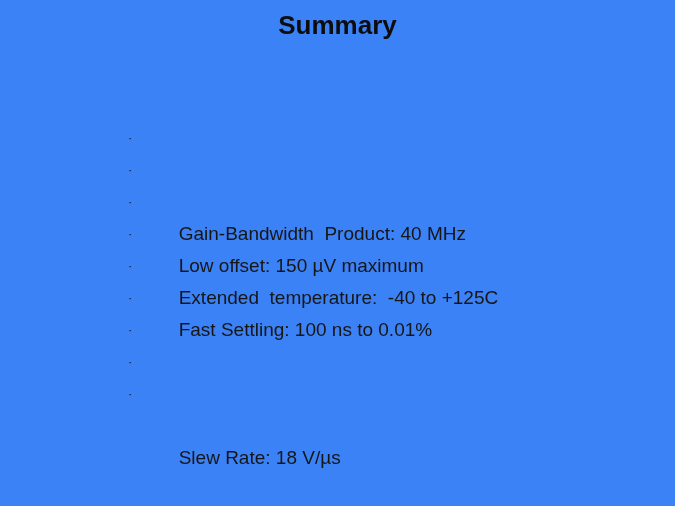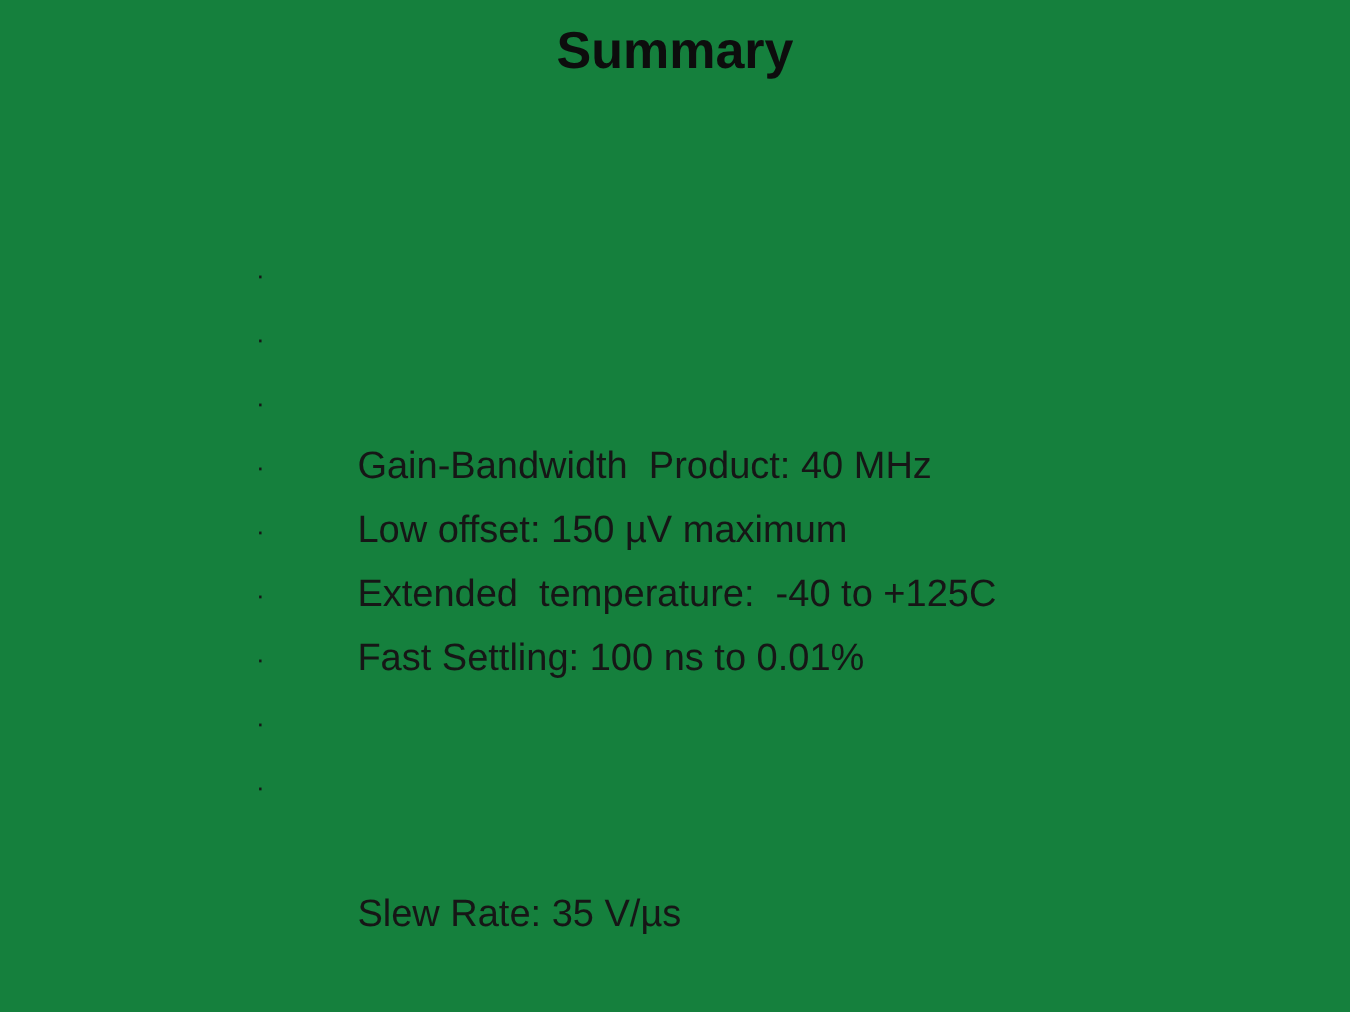--- a/index.html
+++ b/index.html
@@ -13,21 +13,21 @@
     font-family: "Liberation Sans", sans-serif;
     color: #000000;
     overflow: hidden;
     position: relative;
   }
 
   .slide {
     position: relative;
     width: 675px;
     height: 506px;
-    background: #15803d;
+    background: #3b82f6;
   }
 
   .slide-title {
     position: absolute;
     left: 0;
     top: 10px;
     width: 675px;
     text-align: center;
     font-size: 26px;
     font-weight: bold;
@@ -121,18 +121,18 @@
     <li class="bullet-item">
       <span class="bullet-marker">·</span>
     </li>
 
     <li class="bullet-item">
       <span class="bullet-marker">·</span>
     </li>
 
     <li class="bullet-item">
       <span class="bullet-marker">·</span>
-      <span class="bullet-text">Slew Rate: 35 V/µs</span>
+      <span class="bullet-text">Slew Rate: 18 V/µs</span>
     </li>
 
   </ul>
 
 </div>
 
 </body></html>

